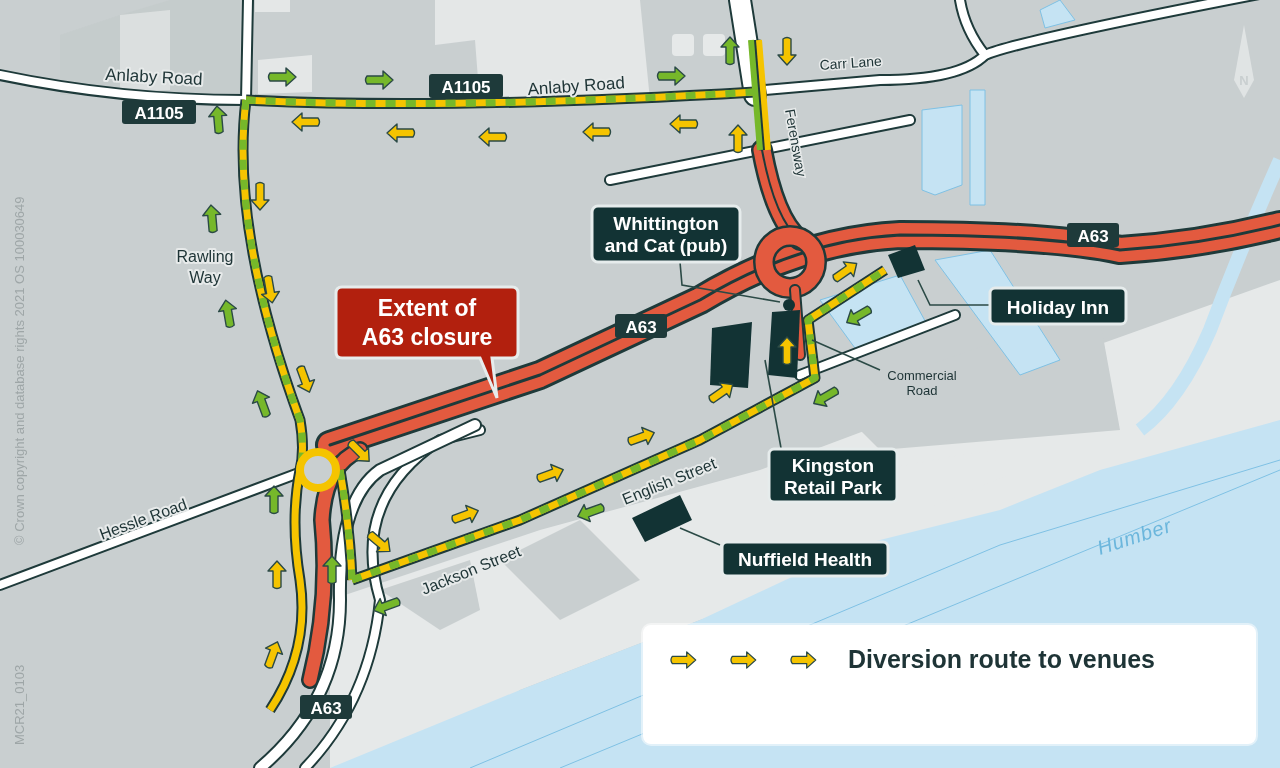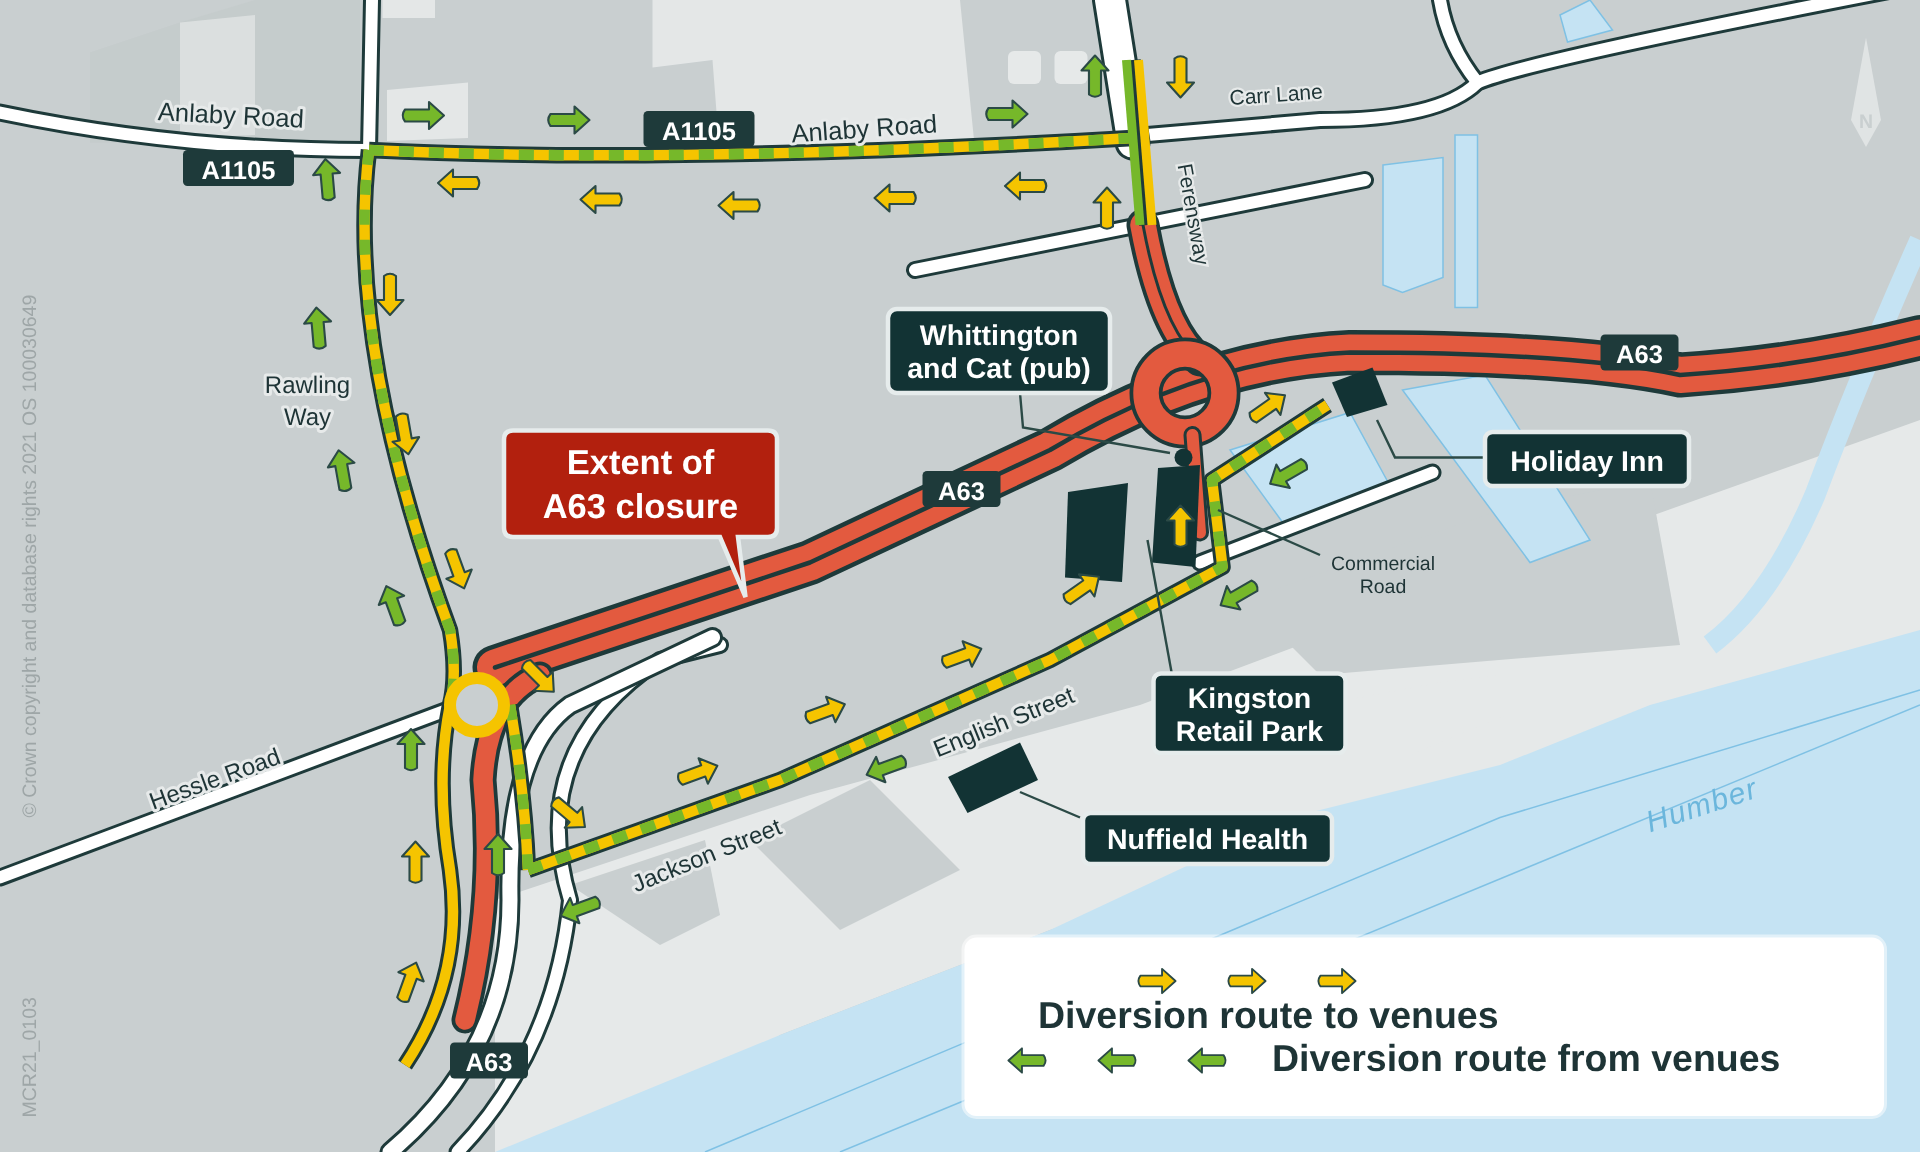--- a/index.html
+++ b/index.html
@@ -250,41 +250,27 @@
   <g class="venue">
     <rect x="722" y="542" width="166" height="34" rx="5"></rect>
     <text class="lbl" x="805" y="566" text-anchor="middle" font-size="18">Nuffield Health</text>
   </g>
 </svg>
 
 <div class="copyright">© Crown copyright and database rights 2021 OS 100030649</div>
 <div class="mapref">MCR21_0103</div>
 
 <div class="legend">
-  <div class="legend-row" style="top:20px;flex-direction:column;">
+  <div class="legend-row" style="top:20px;">
     <div class="arrows">
       <svg viewBox="-17 -10 34 20">
           <use href="#arrowY"></use>
         </svg>
       <svg viewBox="-17 -10 34 20">
           <use href="#arrowY"></use>
         </svg>
       <svg viewBox="-17 -10 34 20">
           <use href="#arrowY"></use>
         </svg>
     </div>
     <span class="text">Diversion route to venues</span>
   </div>
-  <div class="legend-row" style="top:67px;">
-    <div class="arrows">
-      <svg viewBox="-17 -10 34 20">
-          <use href="#arrowG" transform="rotate(180)"></use>
-        </svg>
-      <svg viewBox="-17 -10 34 20">
-          <use href="#arrowG" transform="rotate(180)"></use>
-        </svg>
-      <svg viewBox="-17 -10 34 20">
-          <use href="#arrowG" transform="rotate(180)"></use>
-        </svg>
-    </div>
-    <span class="text">Diversion route from venues</span>
-  </div>
 </div>
 
 </body></html>

